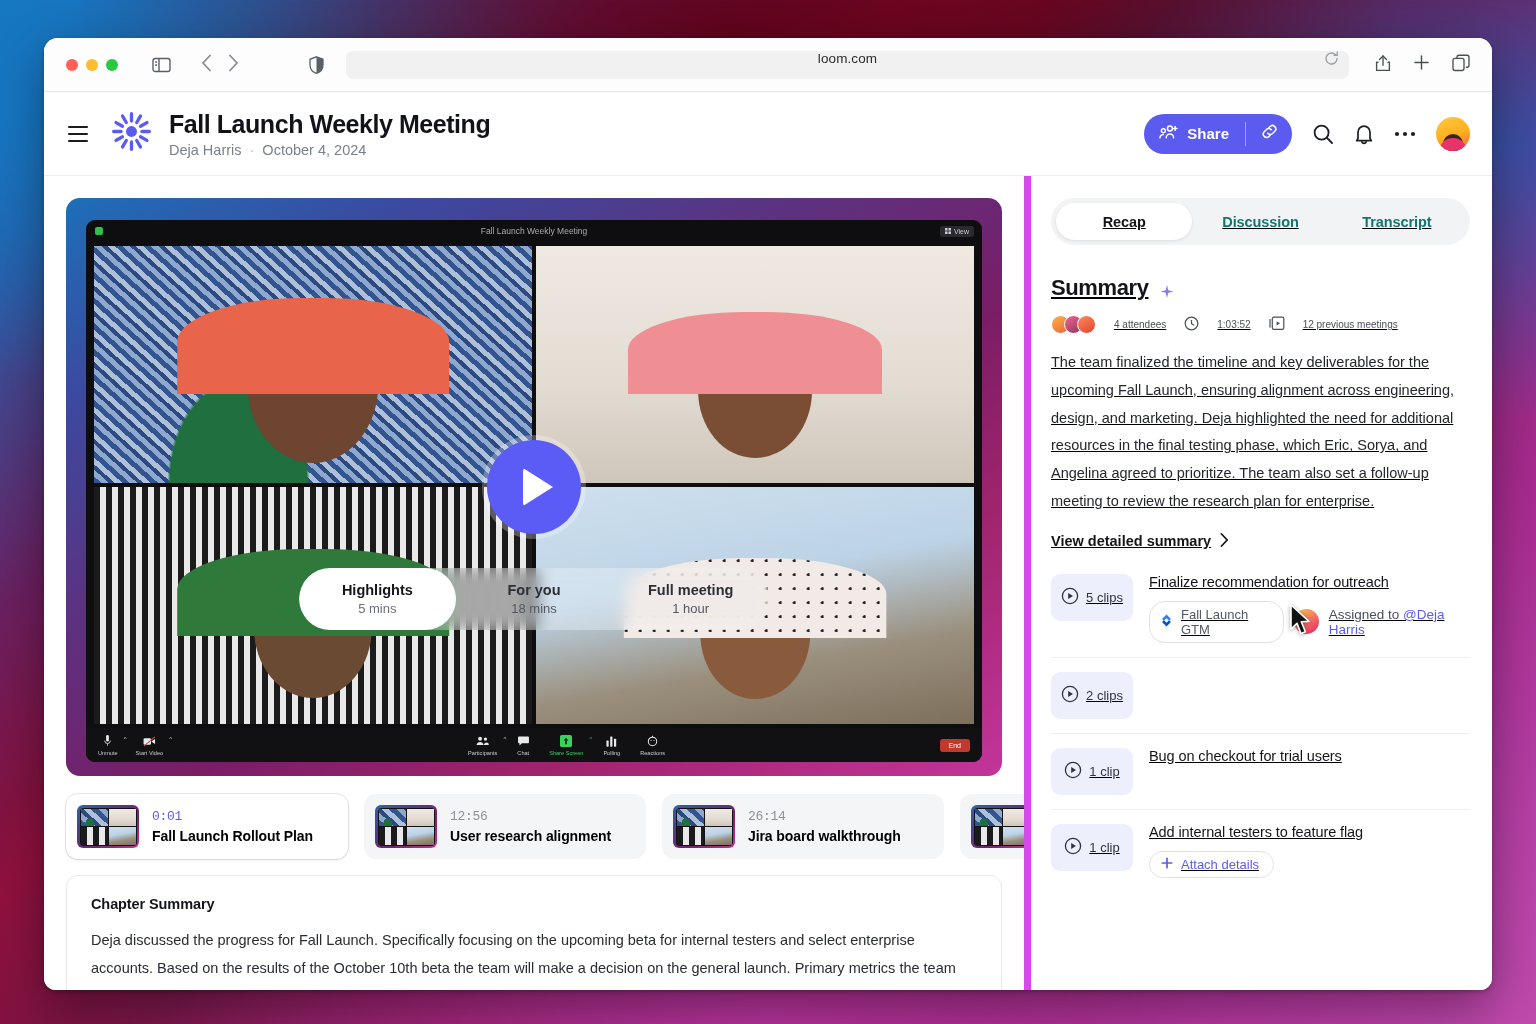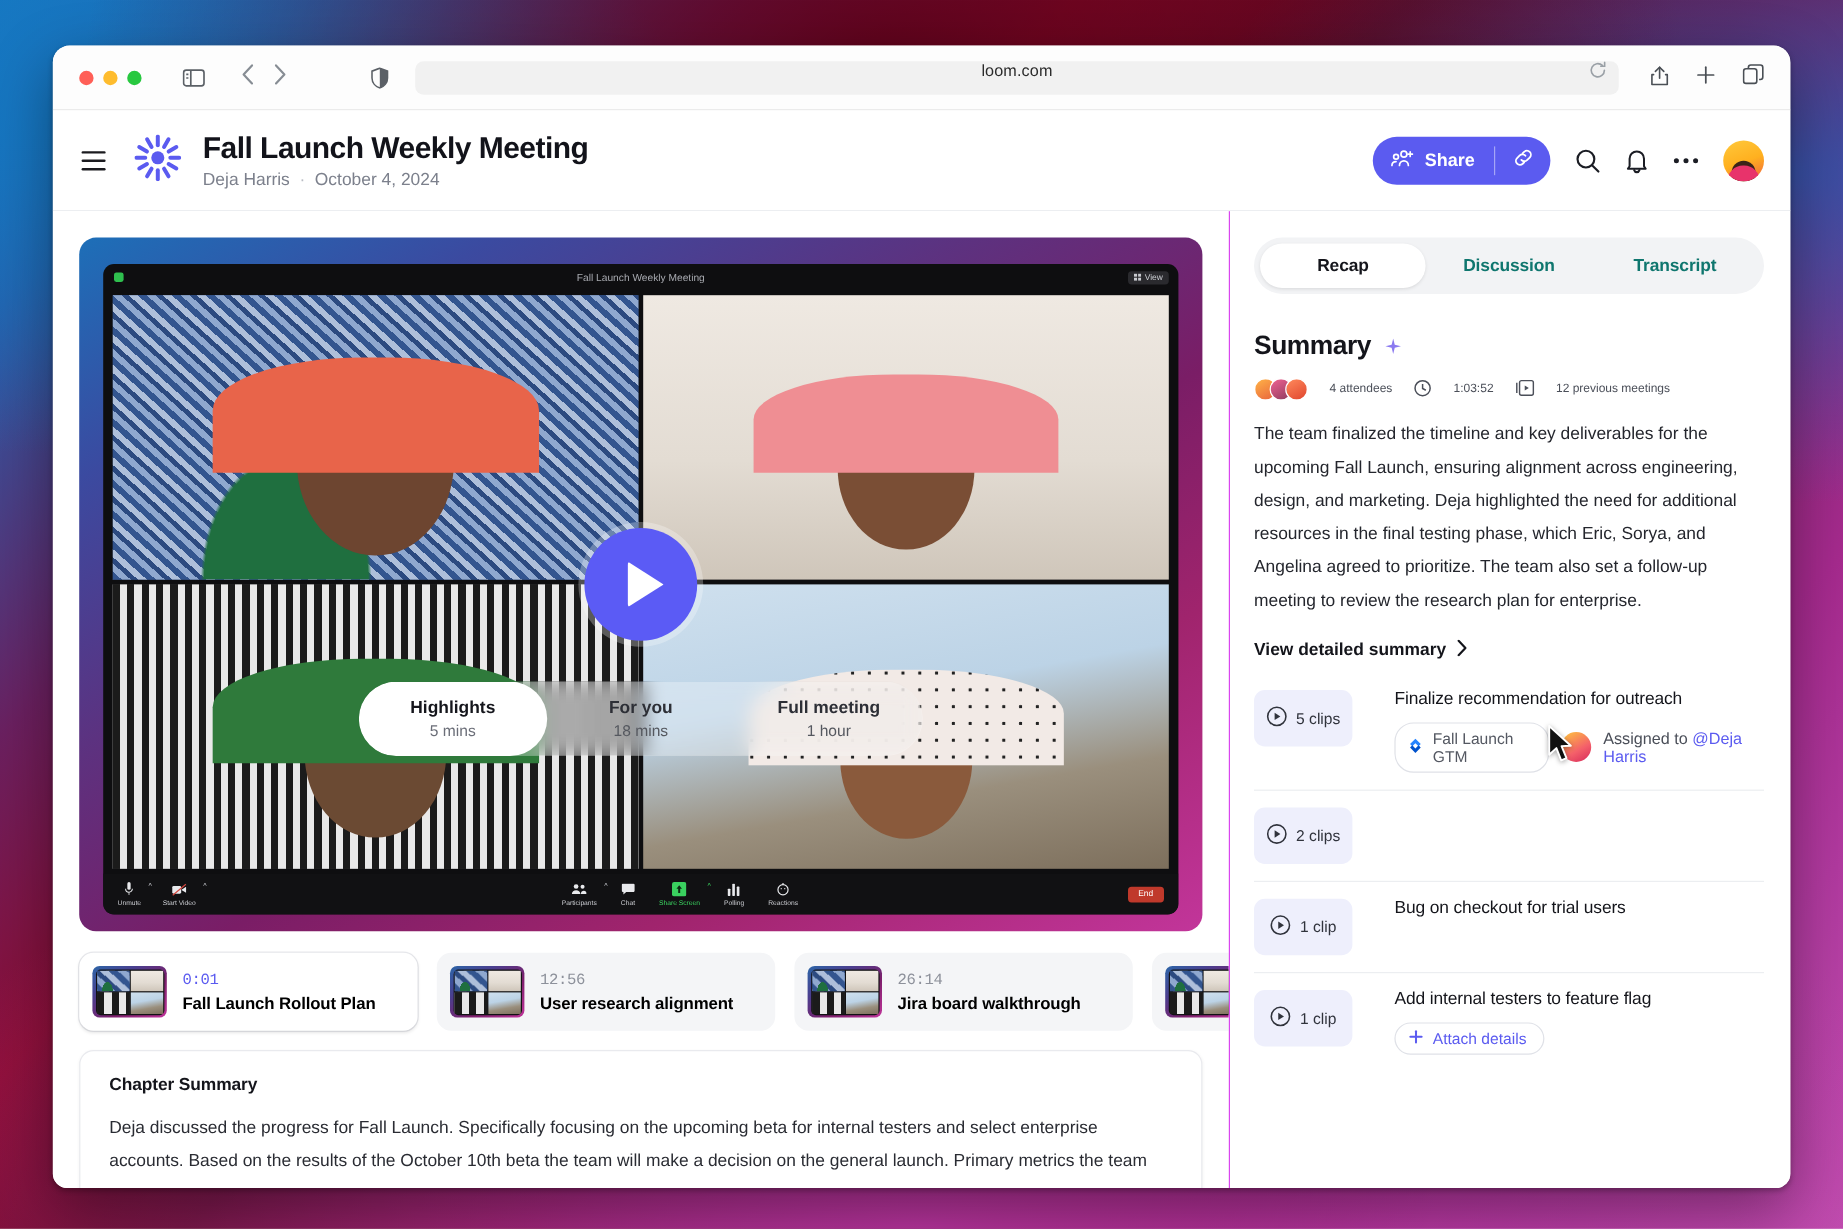--- a/index.html
+++ b/index.html
@@ -70,21 +70,21 @@
   .avatar { width: 34px; height: 34px; border-radius: 50%; overflow: hidden; flex: none;
             background: linear-gradient(160deg,#ffc93c 0%,#ffb01f 52%,#f06040 100%); position: relative; }
   .avatar::after { content:""; position:absolute; left:50%; top:52%; width:20px; height:21px;
                    transform: translateX(-50%); border-radius: 10px 10px 0 0; background:#3b2418; }
   .avatar::before { content:""; position:absolute; left:50%; bottom:0; width:27px; height:13px;
                    transform: translateX(-50%); border-radius: 13px 13px 0 0; background:#e8336b; z-index:2; }
 
   
   .content { display: flex; height: calc(952px - 54px - 84px); }
   .left { width: 980px; background: #fff; padding: 22px 22px 0 22px; overflow: hidden; }
-  .right { flex: 1; background: #fff; border-left: 1px solid #d946ef; padding: 22px 22px 0 20px; overflow: hidden; }
+  .right { flex: 1; background: #fff; border-left: 7px solid #d946ef; padding: 22px 22px 0 20px; overflow: hidden; text-decoration: underline; }
 
   
   .player {
     position: relative; width: 936px; height: 578px; border-radius: 14px; overflow: hidden;
     background: linear-gradient(150deg,#1d6fb8 0%,#3b4aa0 18%,#5c3280 38%,#7a1d66 58%,#a0246d 76%,#c2359a 100%);
     padding: 22px 20px 14px 20px;
   }
   .zoomwin { position: absolute; inset: 22px 20px 14px 20px; background: #0e0e10; border-radius: 9px; overflow: hidden; }
   .zoom-top { height: 22px; display: flex; align-items: center; padding: 0 9px; position: relative; }
   .zoom-rec { width: 8px; height: 8px; border-radius: 2px; background: #2fbf4e; }
@@ -157,39 +157,39 @@
   .chapcard { margin-top:16px; background:#fff; border:1px solid #e9eaee; border-radius:12px;
               padding:20px 24px; box-shadow:0 1px 3px rgba(0,0,0,.05); }
   .chapcard h4 { font-size:14.5px; font-weight:700; color:#14151b; letter-spacing:-.1px; }
   .chapcard p { font-size:14.5px; color:#2a2c33; line-height:1.95; margin-top:14px; }
 
   
   .tabs { display:flex; background:#f2f3f5; border-radius:26px; padding:5px; height:47px; }
   .tab { flex:1; display:flex; align-items:center; justify-content:center; border-radius:22px;
          font-size:14.5px; font-weight:700; color:#0f766e; cursor:pointer; letter-spacing:-.1px; }
   .tab.active { background:#fff; color:#14151b; box-shadow:0 1px 3px rgba(0,0,0,.10); }
-  .sec-title { display:flex; align-items:center; gap:12px; margin-top:30px; }
+  .sec-title { display:flex; align-items:flex-end; gap:12px; margin-top:30px; }
   .sec-title h2 { font-size:22px; font-weight:700; color:#14151b; letter-spacing:-.4px; }
   .sparkle { color:#8b7af0; font-size:13px; line-height:1; margin-top:3px; }
   .meta { display:flex; align-items:center; gap:18px; margin-top:14px; }
   .meta-item { display:flex; align-items:center; gap:18px; font-size:10px; color:#4b4f59; }
   .stack { display:flex; }
   .stack .av { width:19px; height:19px; border-radius:50%; border:1.6px solid #fff; margin-left:-6px; }
   .stack .av:first-child { margin-left:0; }
   .summary-text { font-size:14.5px; color:#24262d; line-height:1.92; margin-top:15px; }
   .view-link { display:flex; align-items:center; gap:9px; margin-top:17px; font-size:14.5px;
                font-weight:700; color:#14151b; cursor:pointer; }
 
   .ai-list { margin-top:10px; }
   .ai-row { display:flex; gap:16px; padding:14px 0; border-bottom:1px solid #eceef1; align-items:flex-start; }
   .ai-row:last-child { border-bottom:none; }
   .clips { width:82px; height:47px; flex:none; border-radius:9px; background:#eeeffc;
            display:flex; align-items:center; justify-content:center; gap:7px; cursor:pointer; }
   .clips span { font-size:13px; color:#30333c; }
-  .ai-main { flex:1; min-width:0;margin-left:19px; }
+  .ai-main { flex:1; min-width:0; }
   .ai-title { font-size:14.5px; color:#14151b; letter-spacing:-.1px; }
   .ai-tags { display:flex; align-items:center; gap:10px; margin-top:11px; }
   .tag { display:flex; align-items:center; gap:8px; border:1px solid #dfe1e7; border-radius:16px;
          padding:5px 13px 5px 10px; font-size:13px; color:#545862; cursor:pointer; background:#fff; }
   .tag.plus { color:#5b5bf0; padding:5px 14px 5px 11px; }
   .assigned { font-size:13.5px; color:#4b4f59; }
   .assigned b { color:#5b5bf0; font-weight:400; }
   .mini-av { width:25px; height:25px; border-radius:50%; flex:none; }
 
   .cursor { position:absolute; left:1289px; top:604px; z-index:40; filter: drop-shadow(0 1px 2px rgba(0,0,0,.35)); }

